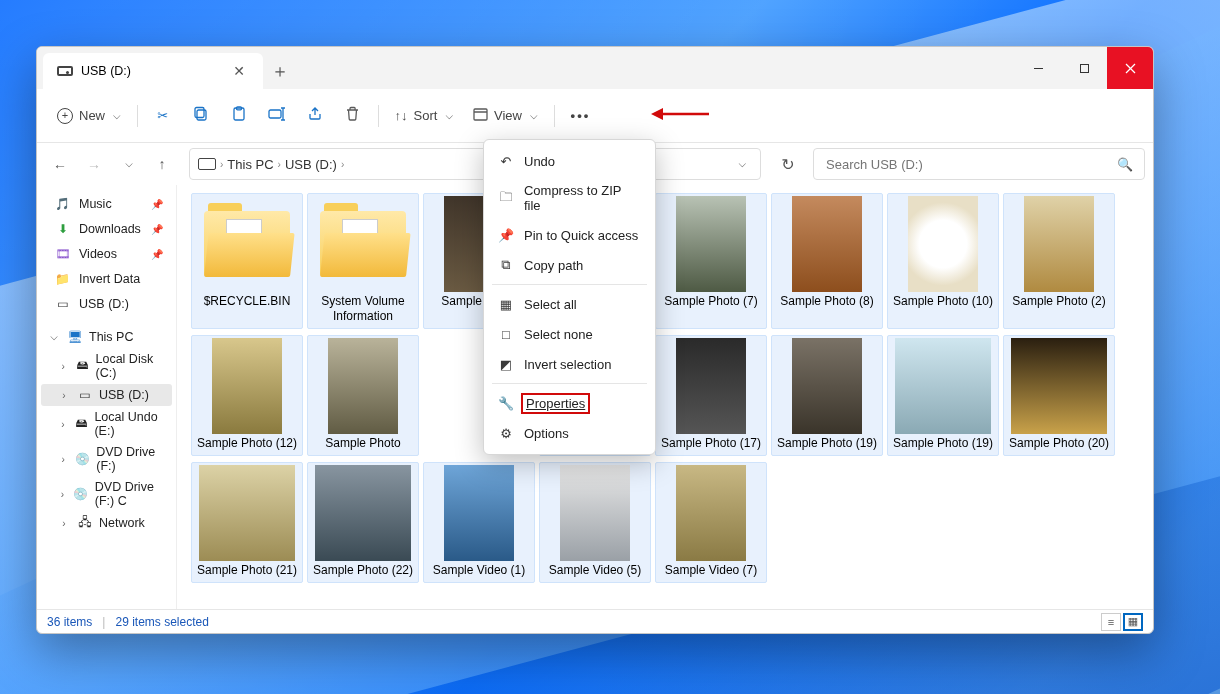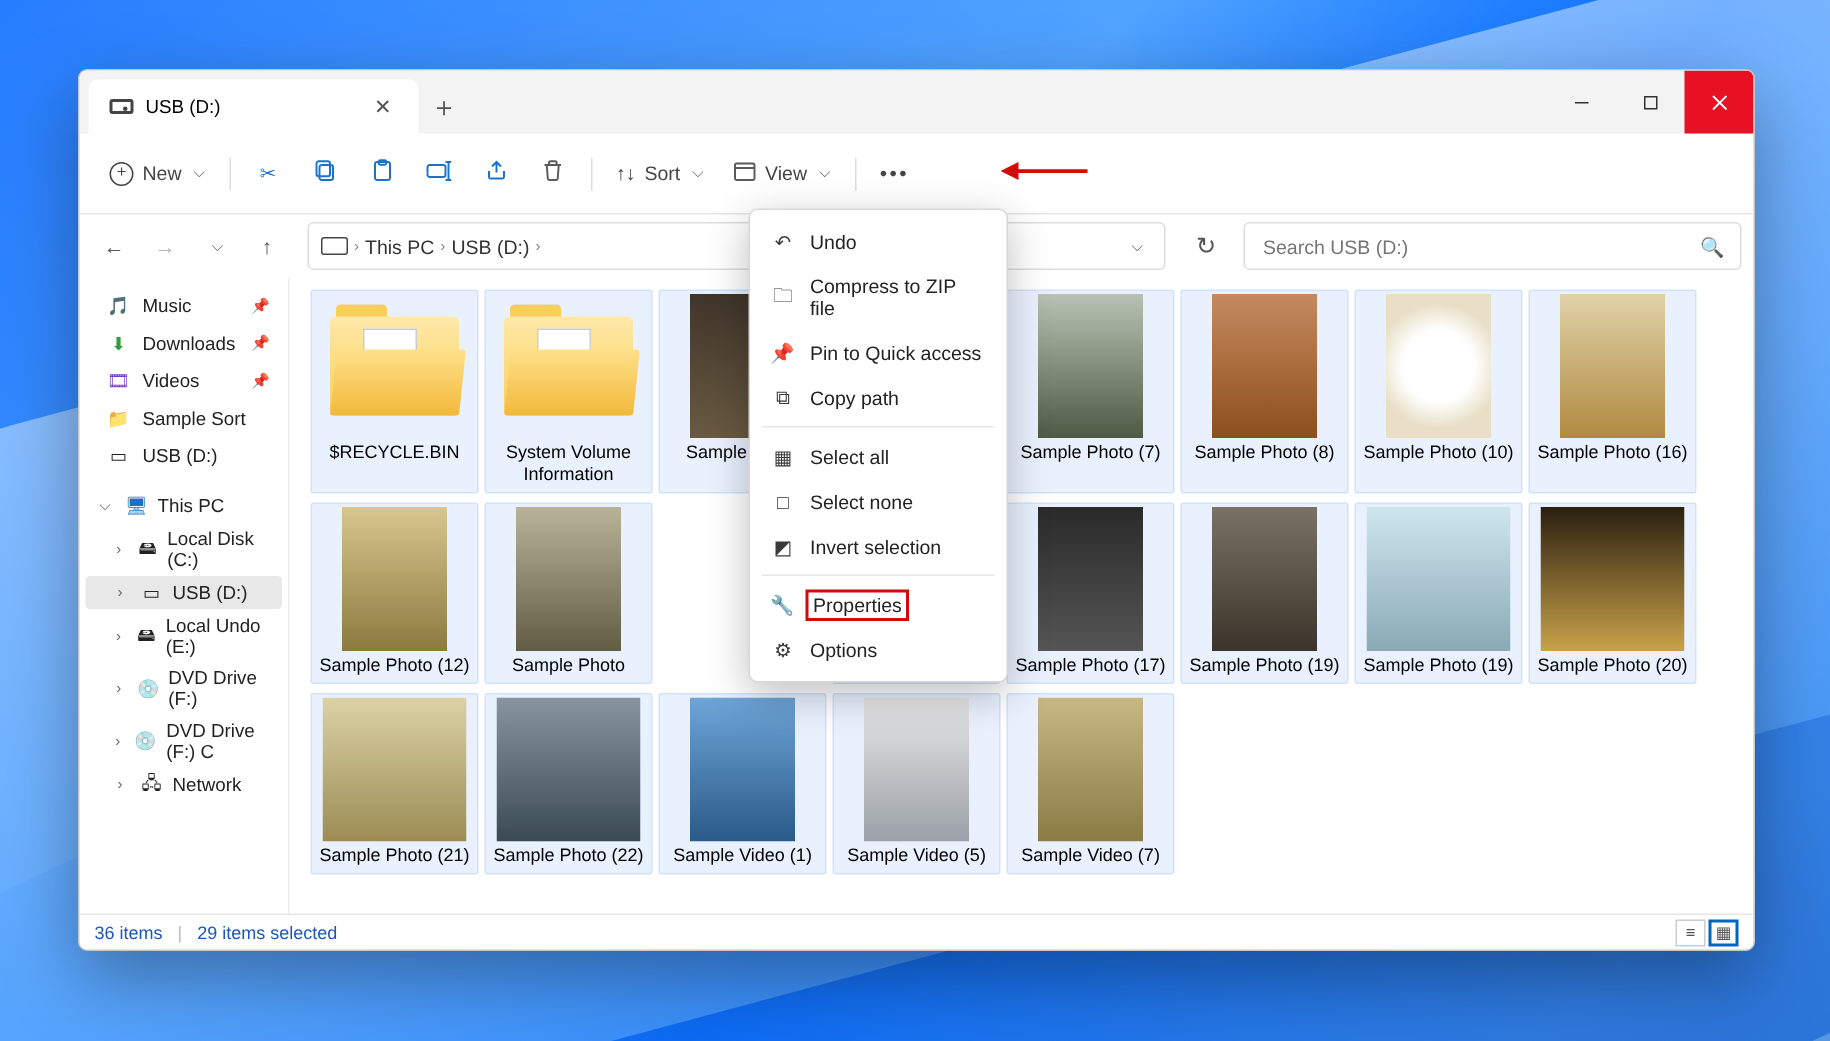--- a/index.html
+++ b/index.html
@@ -10,21 +10,21 @@
   }
   
   .wp { position:absolute; inset:0; overflow:hidden; z-index:0;}
   .wp div { position:absolute; border-radius:50%; }
   .wp .a{ width:1600px;height:1600px;left:-400px;top:-700px;background:radial-gradient(circle at 30% 30%, rgba(255,255,255,.15), transparent 60%);}
   .wp .b{ width:1200px;height:1200px;right:-400px;bottom:-600px;background:radial-gradient(circle at 70% 70%, rgba(0,40,120,.35), transparent 60%);}
   .wp .c{ width:2000px;height:600px;left:-300px;top:300px;transform:rotate(-25deg);background:linear-gradient(#1a80ff,#0050d0);opacity:.5;border-radius:300px;}
   .wp .d{ width:2000px;height:500px;left:-200px;top:80px;transform:rotate(-15deg);background:linear-gradient(#bfe0ff,#5aa8ff);opacity:.6;border-radius:300px;}
 
   .window {
-    position:absolute; left:52px; top:46px; width:1118px; height:588px;
+    position:absolute; left:36px; top:46px; width:1118px; height:588px;
     background:#fff; border:1px solid #c6c6c6; border-radius:6px;
     box-shadow:0 18px 50px rgba(0,0,0,.35); overflow:hidden; z-index:1;
     display:flex; flex-direction:column;
   }
   
   .titlebar { height:42px; background:#f3f3f3; display:flex; align-items:stretch; }
   .tab { display:flex; align-items:center; gap:8px; background:#fff; border-top-left-radius:6px; border-top-right-radius:6px; padding:0 14px; margin:6px 0 0 6px; height:36px; font-size:12.5px; min-width:220px; position:relative;}
   .tab .drive-ico{width:16px;height:10px;border:2px solid #444;border-radius:2px;position:relative;}
   .tab .drive-ico:after{content:"";position:absolute;right:2px;top:3px;width:3px;height:3px;border-radius:50%;background:#444;}
   .tab-close{margin-left:auto;font-size:14px;color:#555;cursor:pointer;padding:4px;}
@@ -73,21 +73,21 @@
   .folder-tab{position:absolute;left:4px;top:-8px;width:34px;height:14px;background:#f8cf5a;border-radius:3px 3px 0 0;}
   .folder-page{position:absolute;left:22px;top:8px;width:36px;height:44px;background:#fff;border:1px solid #ccc;}
   .folder-front{position:absolute;left:0;bottom:0;width:86px;height:44px;background:linear-gradient(#ffe08a,#f2b93a);transform:skewX(-6deg);transform-origin:bottom left;border-radius:2px;}
   
   .photo{width:100%;height:100%;background:#888;}
   
   .ctxmenu{position:absolute;left:446px;top:92px;width:173px;background:#fff;border:1px solid #d7d7d7;border-radius:6px;box-shadow:0 8px 28px rgba(0,0,0,.25);padding:6px;z-index:5;font-size:13px;color:#222;}
   .mi{display:flex;align-items:center;gap:10px;padding:7px 8px;border-radius:4px;}
   .msep{height:1px;background:#e5e5e5;margin:4px 2px;}
   .mi .mico{width:16px;height:16px;display:inline-flex;align-items:center;justify-content:center;color:#3a3a3a;}
-  .mi.hi span.lbl{outline:2.5px solid #d10a0a;outline-offset:1px;padding:0 2px;}
+  .mi.hi span.lbl{outline:2.5px solid #d10a0a;outline-offset:1px;padding:0 2px;text-decoration:underline;}
   
   .arrow-ann{position:absolute;left:614px;top:58px;z-index:6;}
   
   .status{height:24px;border-top:1px solid #e6e6e6;display:flex;align-items:center;padding:0 10px;font-size:12px;color:#1a57b8;gap:10px;}
   .status .sep{color:#bbb;}
   .status .views{margin-left:auto;display:flex;gap:2px;}
   .vbtn{width:20px;height:18px;border:1px solid #ccc;display:flex;align-items:center;justify-content:center;font-size:11px;color:#555;}
   .vbtn.act{border:2px solid #0067c0;}
 </style>
 </head>
@@ -225,21 +225,21 @@
       <span>Downloads</span>
           <span class="pin">📌</span>
     </div>
         <div class="qitem">
       <span class="ico" style="color:#7b3fc7;">🎞</span>
       <span>Videos</span>
           <span class="pin">📌</span>
     </div>
         <div class="qitem">
       <span class="ico" style="">📁</span>
-      <span>Sample Sort</span>
+      <span>Invert Data</span>
     </div>
         <div class="qitem">
       <span class="ico" style="">▭</span>
       <span>USB (D:)</span>
     </div>
         <div class="tree">
     <div class="titem">
       <span class="tchev">⌵</span>
       <span class="ico" style="color:#1a73c7">🖥</span>
       <span>This PC</span>
@@ -324,21 +324,21 @@
           <div class="file">
       <div class="thumb tall">
               <div class="photo" style="background:radial-gradient(circle,#fff 40%,#e8dfc6 70%)"></div>
             </div>
       <div class="fname">Sample Photo (10)</div>
     </div>
           <div class="file">
       <div class="thumb tall">
               <div class="photo" style="background:linear-gradient(#e0d2a8,#b08a40)"></div>
             </div>
-      <div class="fname">Sample Photo (16)</div>
+      <div class="fname">Sample Photo (2)</div>
     </div>
           <div class="file">
       <div class="thumb tall">
               <div class="photo" style="background:linear-gradient(#d8c78c,#8a7a3e)"></div>
             </div>
       <div class="fname">Sample Photo (12)</div>
     </div>
           <div class="file">
       <div class="thumb tall">
               <div class="photo" style="background:linear-gradient(#b9b39a,#615c44)"></div>

